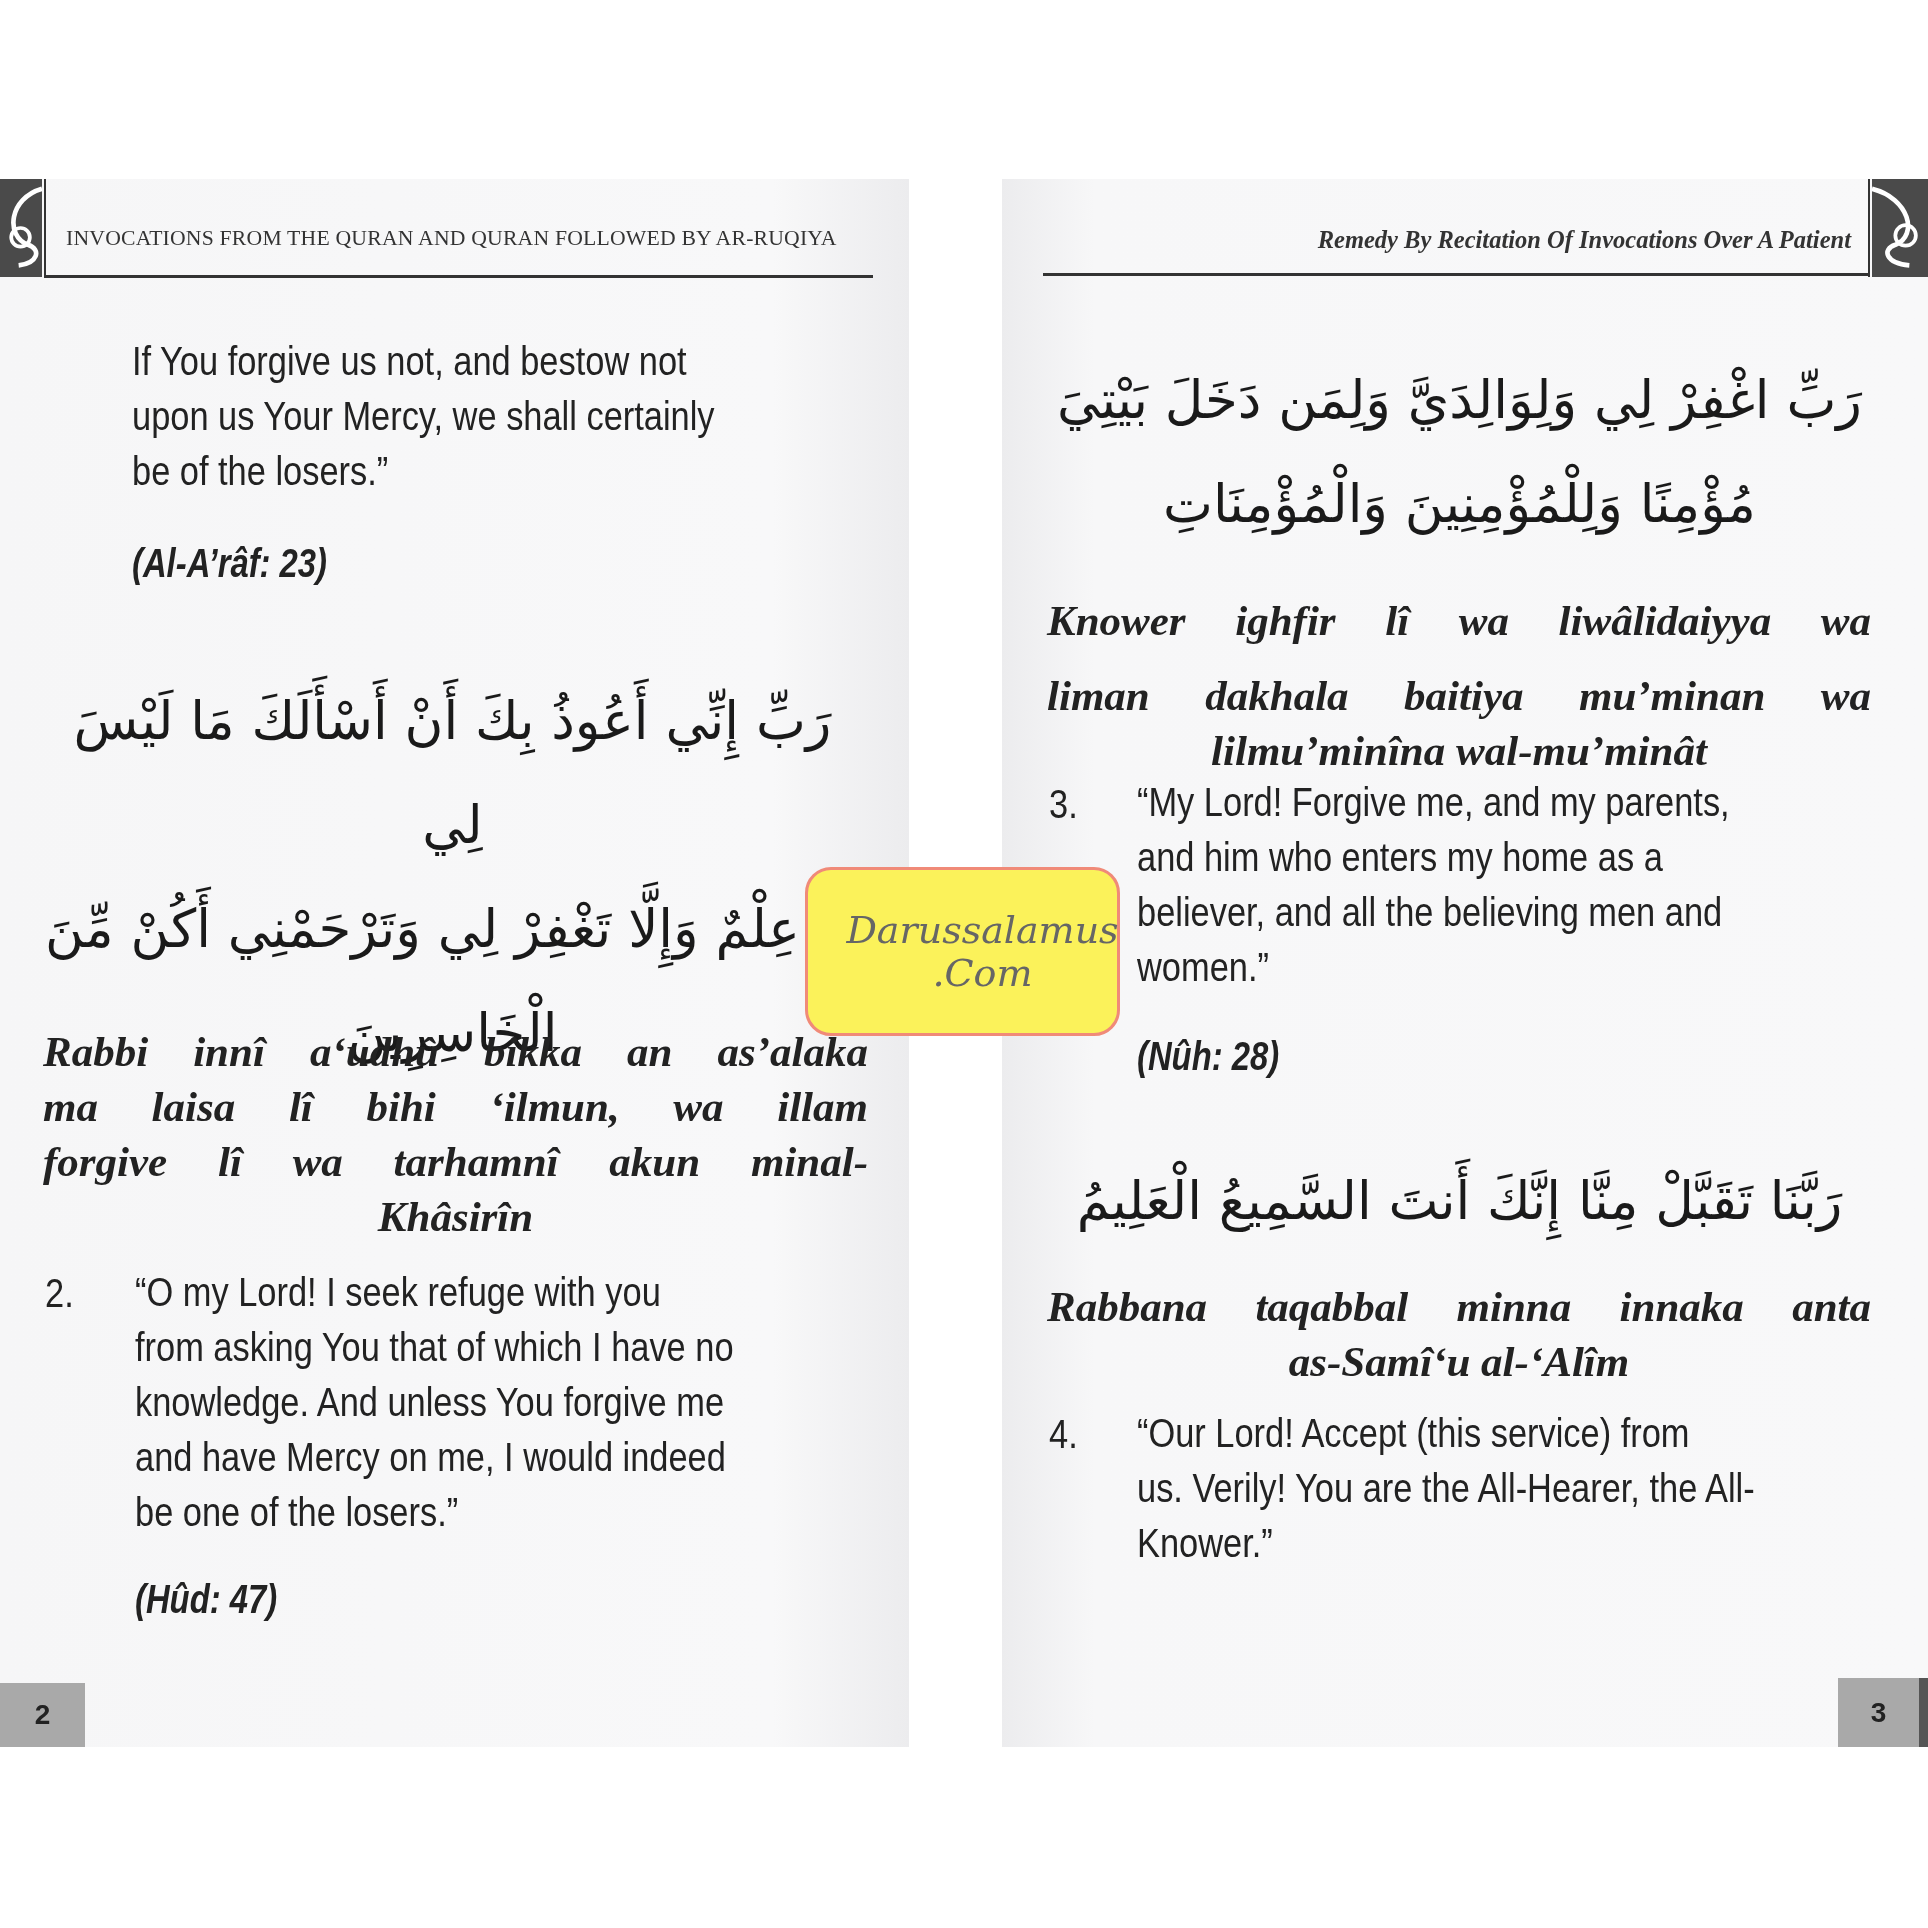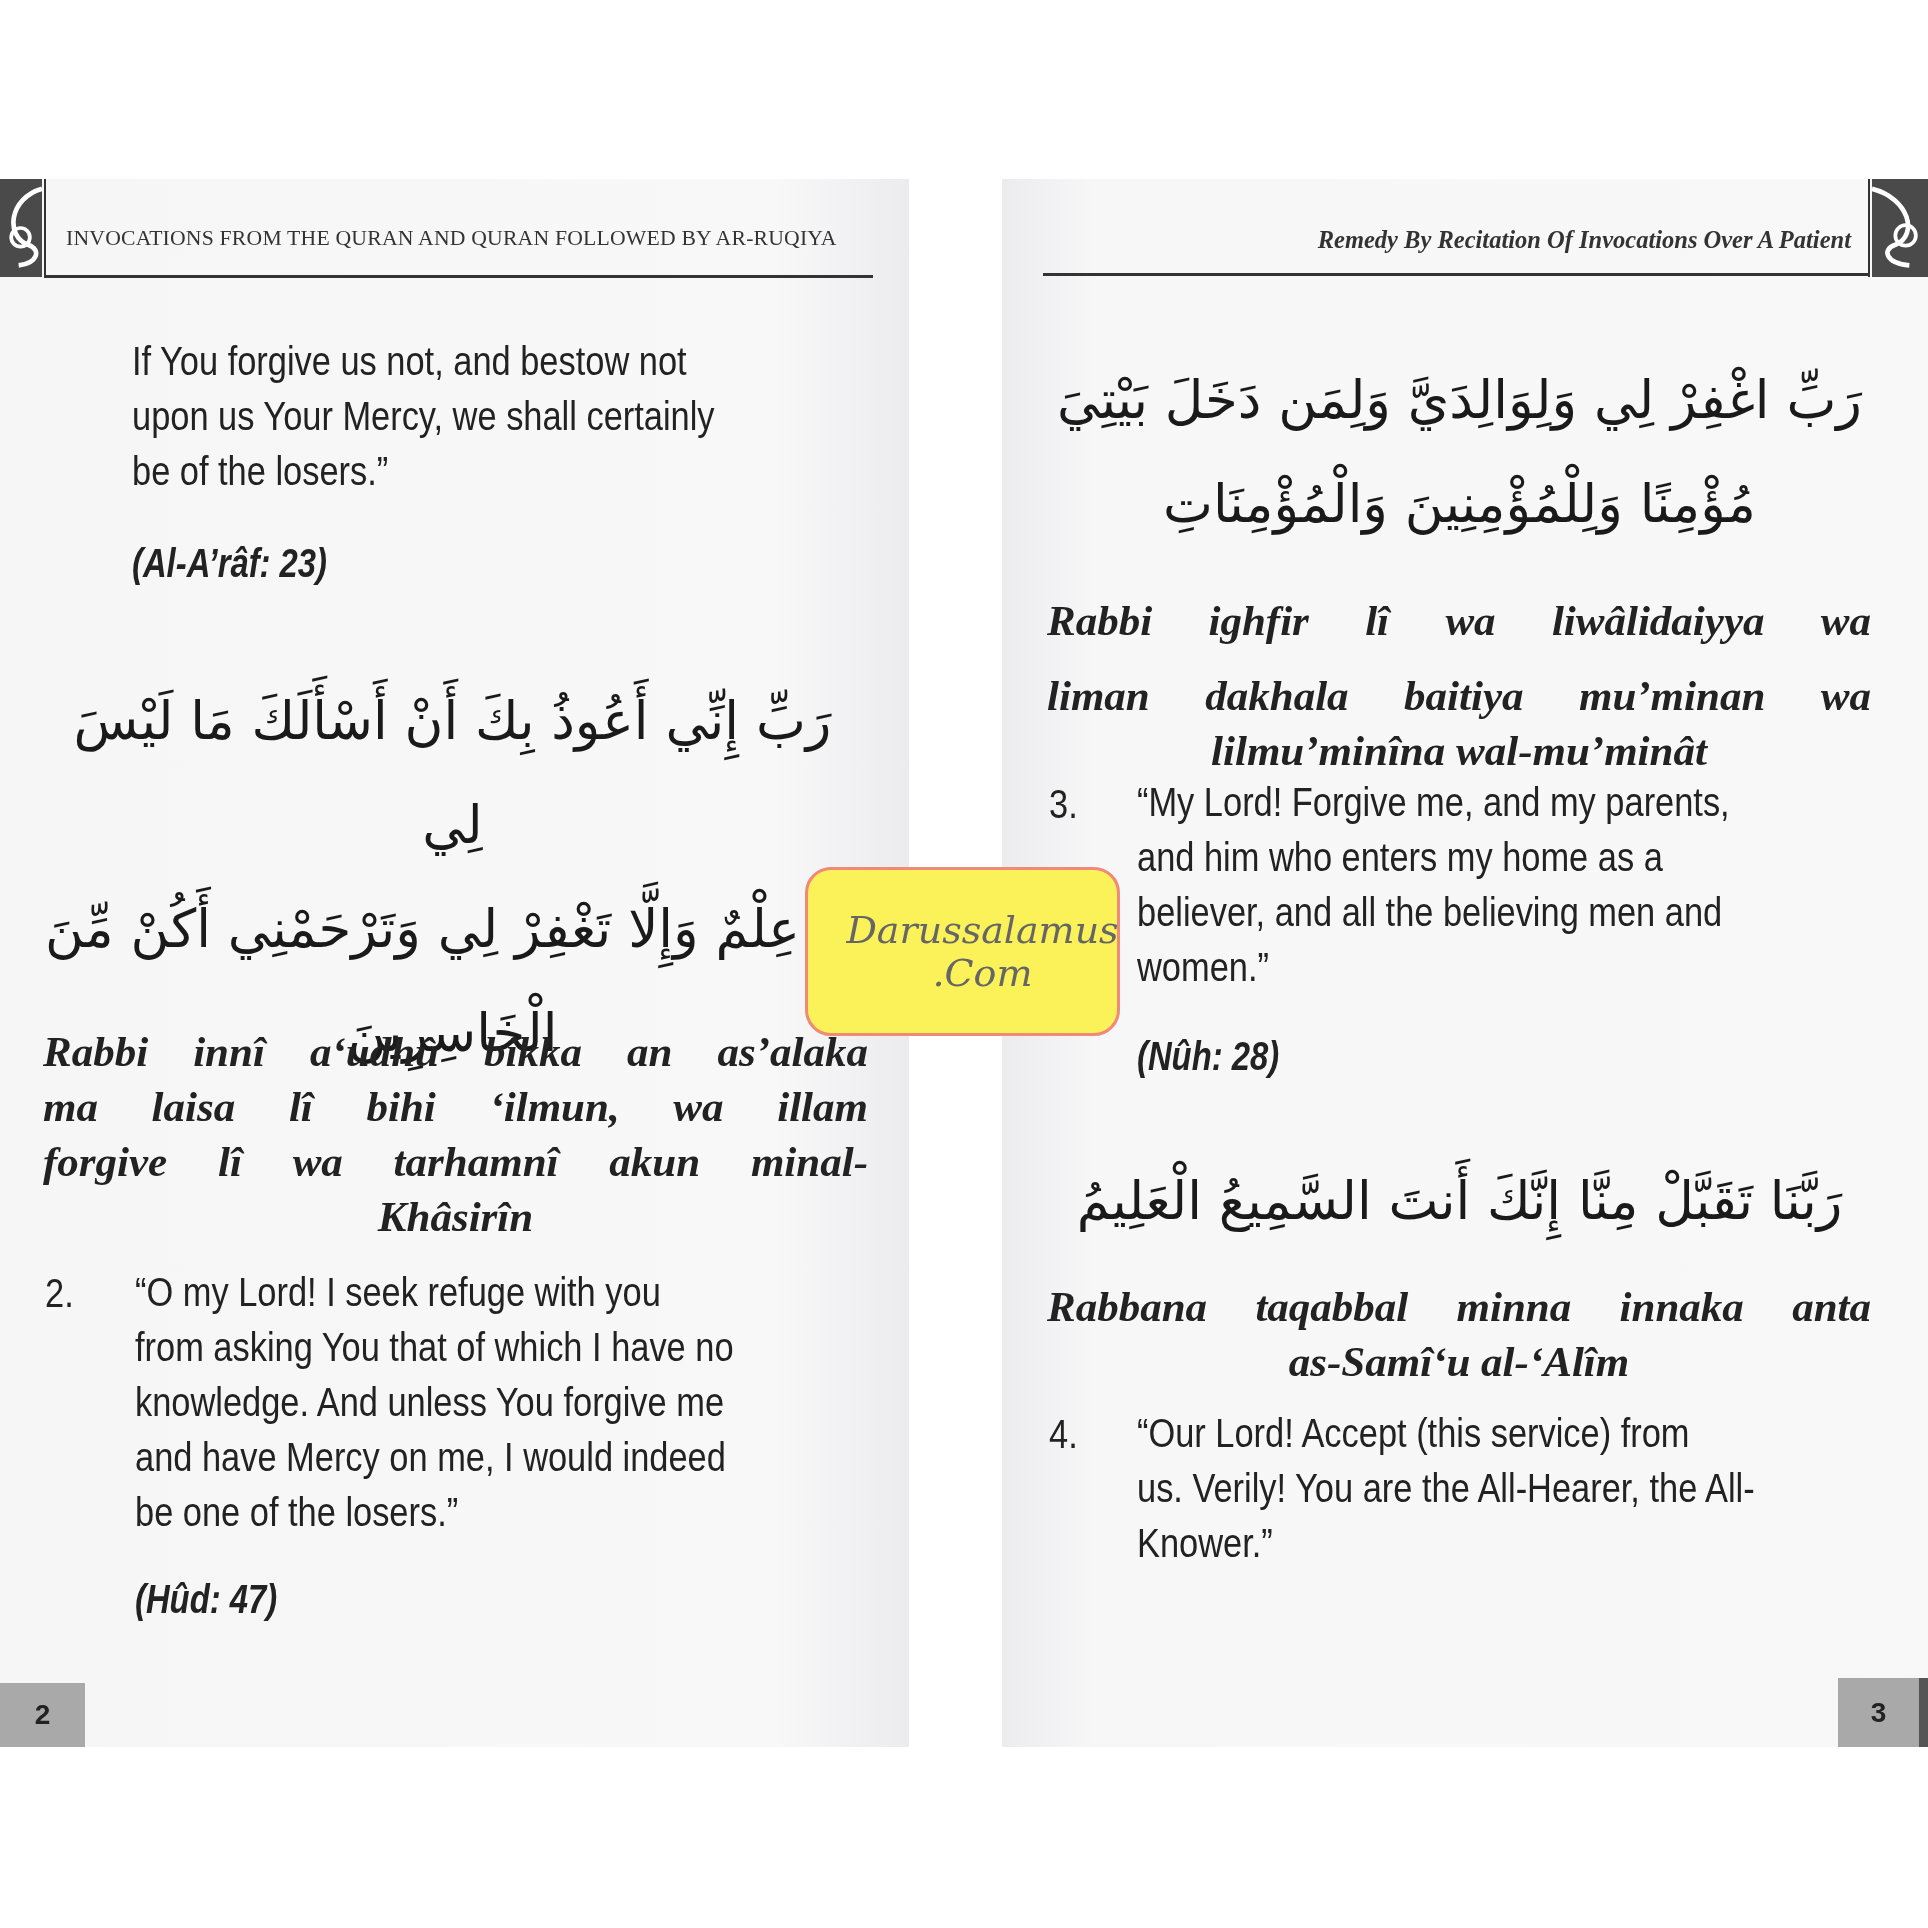--- a/index.html
+++ b/index.html
@@ -123,21 +123,21 @@
 <div class="ref" style="left:135px; top:1577px;">(Hûd: 47)</div>
 
 <div class="page-num left">2</div>
 
 <div class="arabic" style="left:1045px; top:348px; width:829px;">
   <div>رَبِّ اغْفِرْ لِي وَلِوَالِدَيَّ وَلِمَن دَخَلَ بَيْتِيَ</div>
   <div>مُؤْمِنًا وَلِلْمُؤْمِنِينَ وَالْمُؤْمِنَاتِ</div>
 </div>
 
 <div class="translit" style="left:1047px; top:593px; width:824px;">
-  <div style="text-align:justify;text-align-last:justify;">Rabbi ighfir lî wa liwâlidaiyya wa</div>
+  <div style="text-align:justify;text-align-last:justify;">Knower ighfir lî wa liwâlidaiyya wa</div>
   <div style="text-align:justify;text-align-last:justify;margin-top:20px;">liman dakhala baitiya mu’minan wa</div>
   <div style="text-align:center;">lilmu’minîna wal-mu’minât</div>
 </div>
 
 <div class="num" style="left:1049px; top:782px;">3.</div>
 <div class="text-body" style="left:1137px; top:775px; width:852px;">
   <span class="cond">“My Lord! Forgive me, and my parents,</span>
   <span class="cond">and him who enters my home as a</span>
   <span class="cond">believer, and all the believing men and</span>
   <span class="cond">women.”</span>

